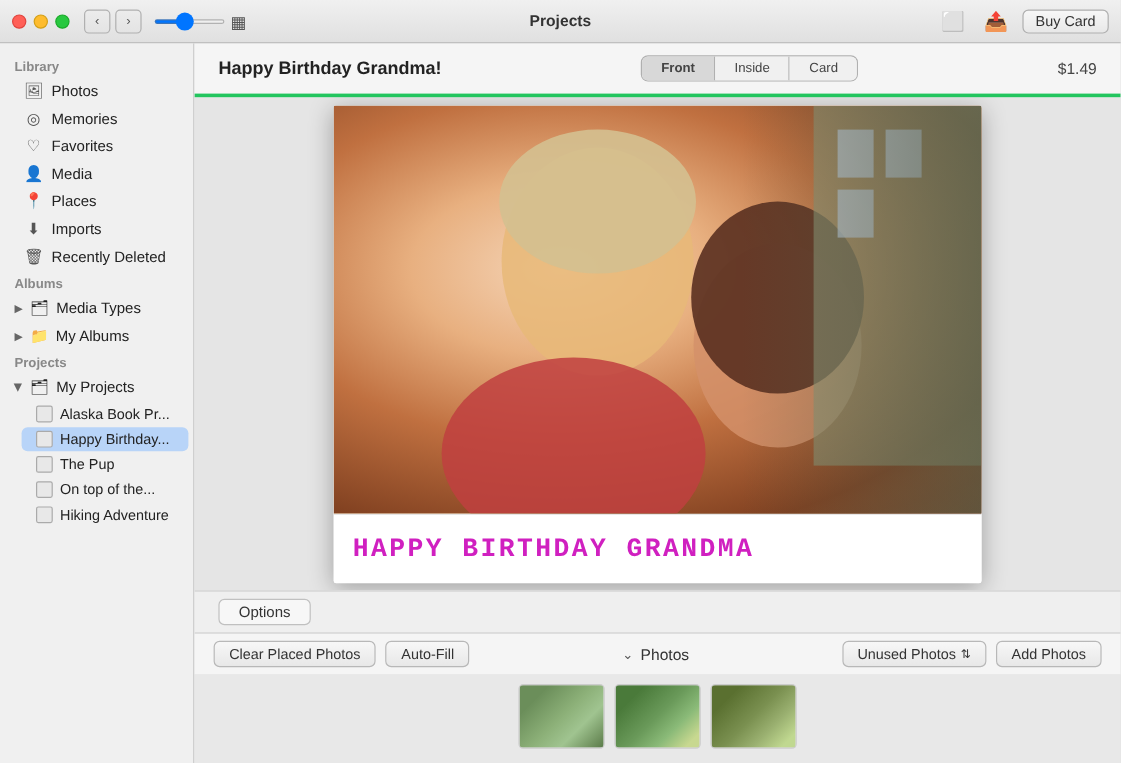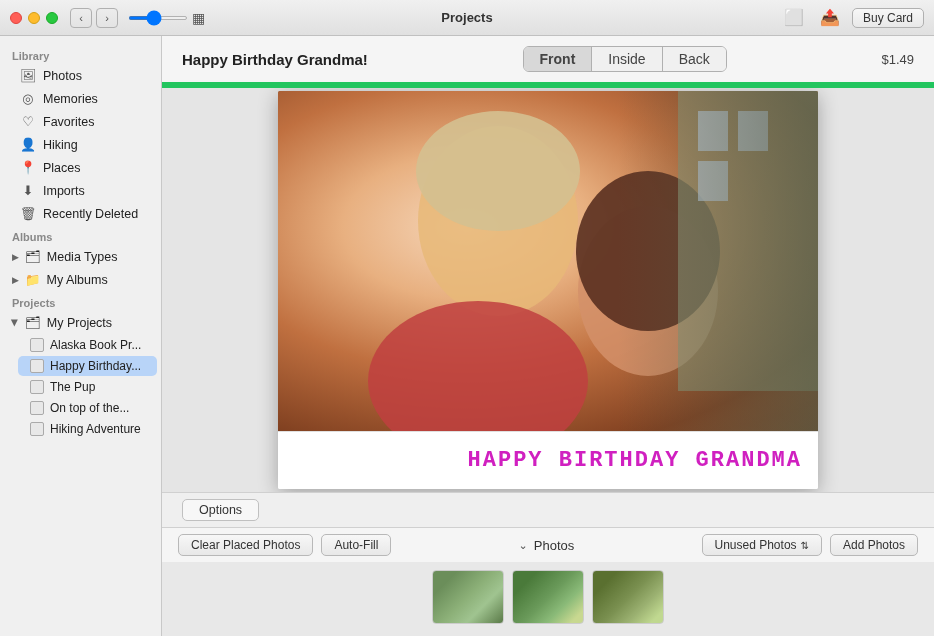--- a/index.html
+++ b/index.html
@@ -192,41 +192,41 @@
       flex: 1;
       display: flex;
       flex-direction: column;
       background: #e5e5e5;
       overflow: hidden;
     }
 
     
     .content-header {
       background: #f5f5f5;
-      border-bottom: 6px solid #22c55e;
+      border-bottom: 3px solid #22c55e;
       padding: 10px 20px;
       display: flex;
       align-items: center;
       justify-content: space-between;
       flex-shrink: 0;
     }
     .content-title {
       font-size: 15px;
       font-weight: 600;
       color: #222;
     }
     .tab-group {
       display: flex;
       border: 1px solid #b0b0b0;
       border-radius: 6px;
       overflow: hidden;
     }
     .tab-btn {
       padding: 4px 16px;
-      font-size: 14px;
+      font-size: 11px;
       background: #f0f0f0;
       border: none;
       cursor: pointer;
       color: #444;
       border-right: 1px solid #b0b0b0;
     }
     .tab-btn:last-child { border-right: none; }
     .tab-btn.active {
       background: #d8d8d8;
       font-weight: 600;
@@ -274,21 +274,21 @@
       position: absolute;
       right: 0;
       top: 0;
       width: 200px;
       height: 100%;
       background: linear-gradient(to left, rgba(80,90,70,0.6), transparent);
     }
     .card-text-area {
       background: white;
       padding: 16px;
-      text-align: right;
+      text-align: left;
       border-top: 1px solid #e0e0e0;
     }
     .card-greeting-text {
       font-size: 22px;
       font-weight: 700;
       color: #d020c0;
       letter-spacing: 2px;
       font-family: 'Courier New', monospace;
     }
 
@@ -438,21 +438,21 @@
     <div class="sidebar-item">
       <span class="icon">◎</span>
       <span class="sidebar-item-text">Memories</span>
     </div>
     <div class="sidebar-item">
       <span class="icon">♡</span>
       <span class="sidebar-item-text">Favorites</span>
     </div>
     <div class="sidebar-item">
       <span class="icon">👤</span>
-      <span class="sidebar-item-text">Hiking</span>
+      <span class="sidebar-item-text">Media</span>
     </div>
     <div class="sidebar-item">
       <span class="icon">📍</span>
       <span class="sidebar-item-text">Places</span>
     </div>
     <div class="sidebar-item">
       <span class="icon">⬇</span>
       <span class="sidebar-item-text">Imports</span>
     </div>
     <div class="sidebar-item">
@@ -506,21 +506,21 @@
 
   </div>
 
   <div class="content-area">
 
     <div class="content-header">
       <span class="content-title">Happy Birthday Grandma!</span>
       <div class="tab-group">
         <button class="tab-btn active">Front</button>
         <button class="tab-btn">Inside</button>
-        <button class="tab-btn">Back</button>
+        <button class="tab-btn">Card</button>
       </div>
       <span class="price-label">$1.49</span>
     </div>
 
     <div class="card-display">
       <div class="card-wrapper">
         <div class="card-photo-area">
 
           <svg width="100%" height="100%" style="position:absolute;top:0;left:0;">
 

